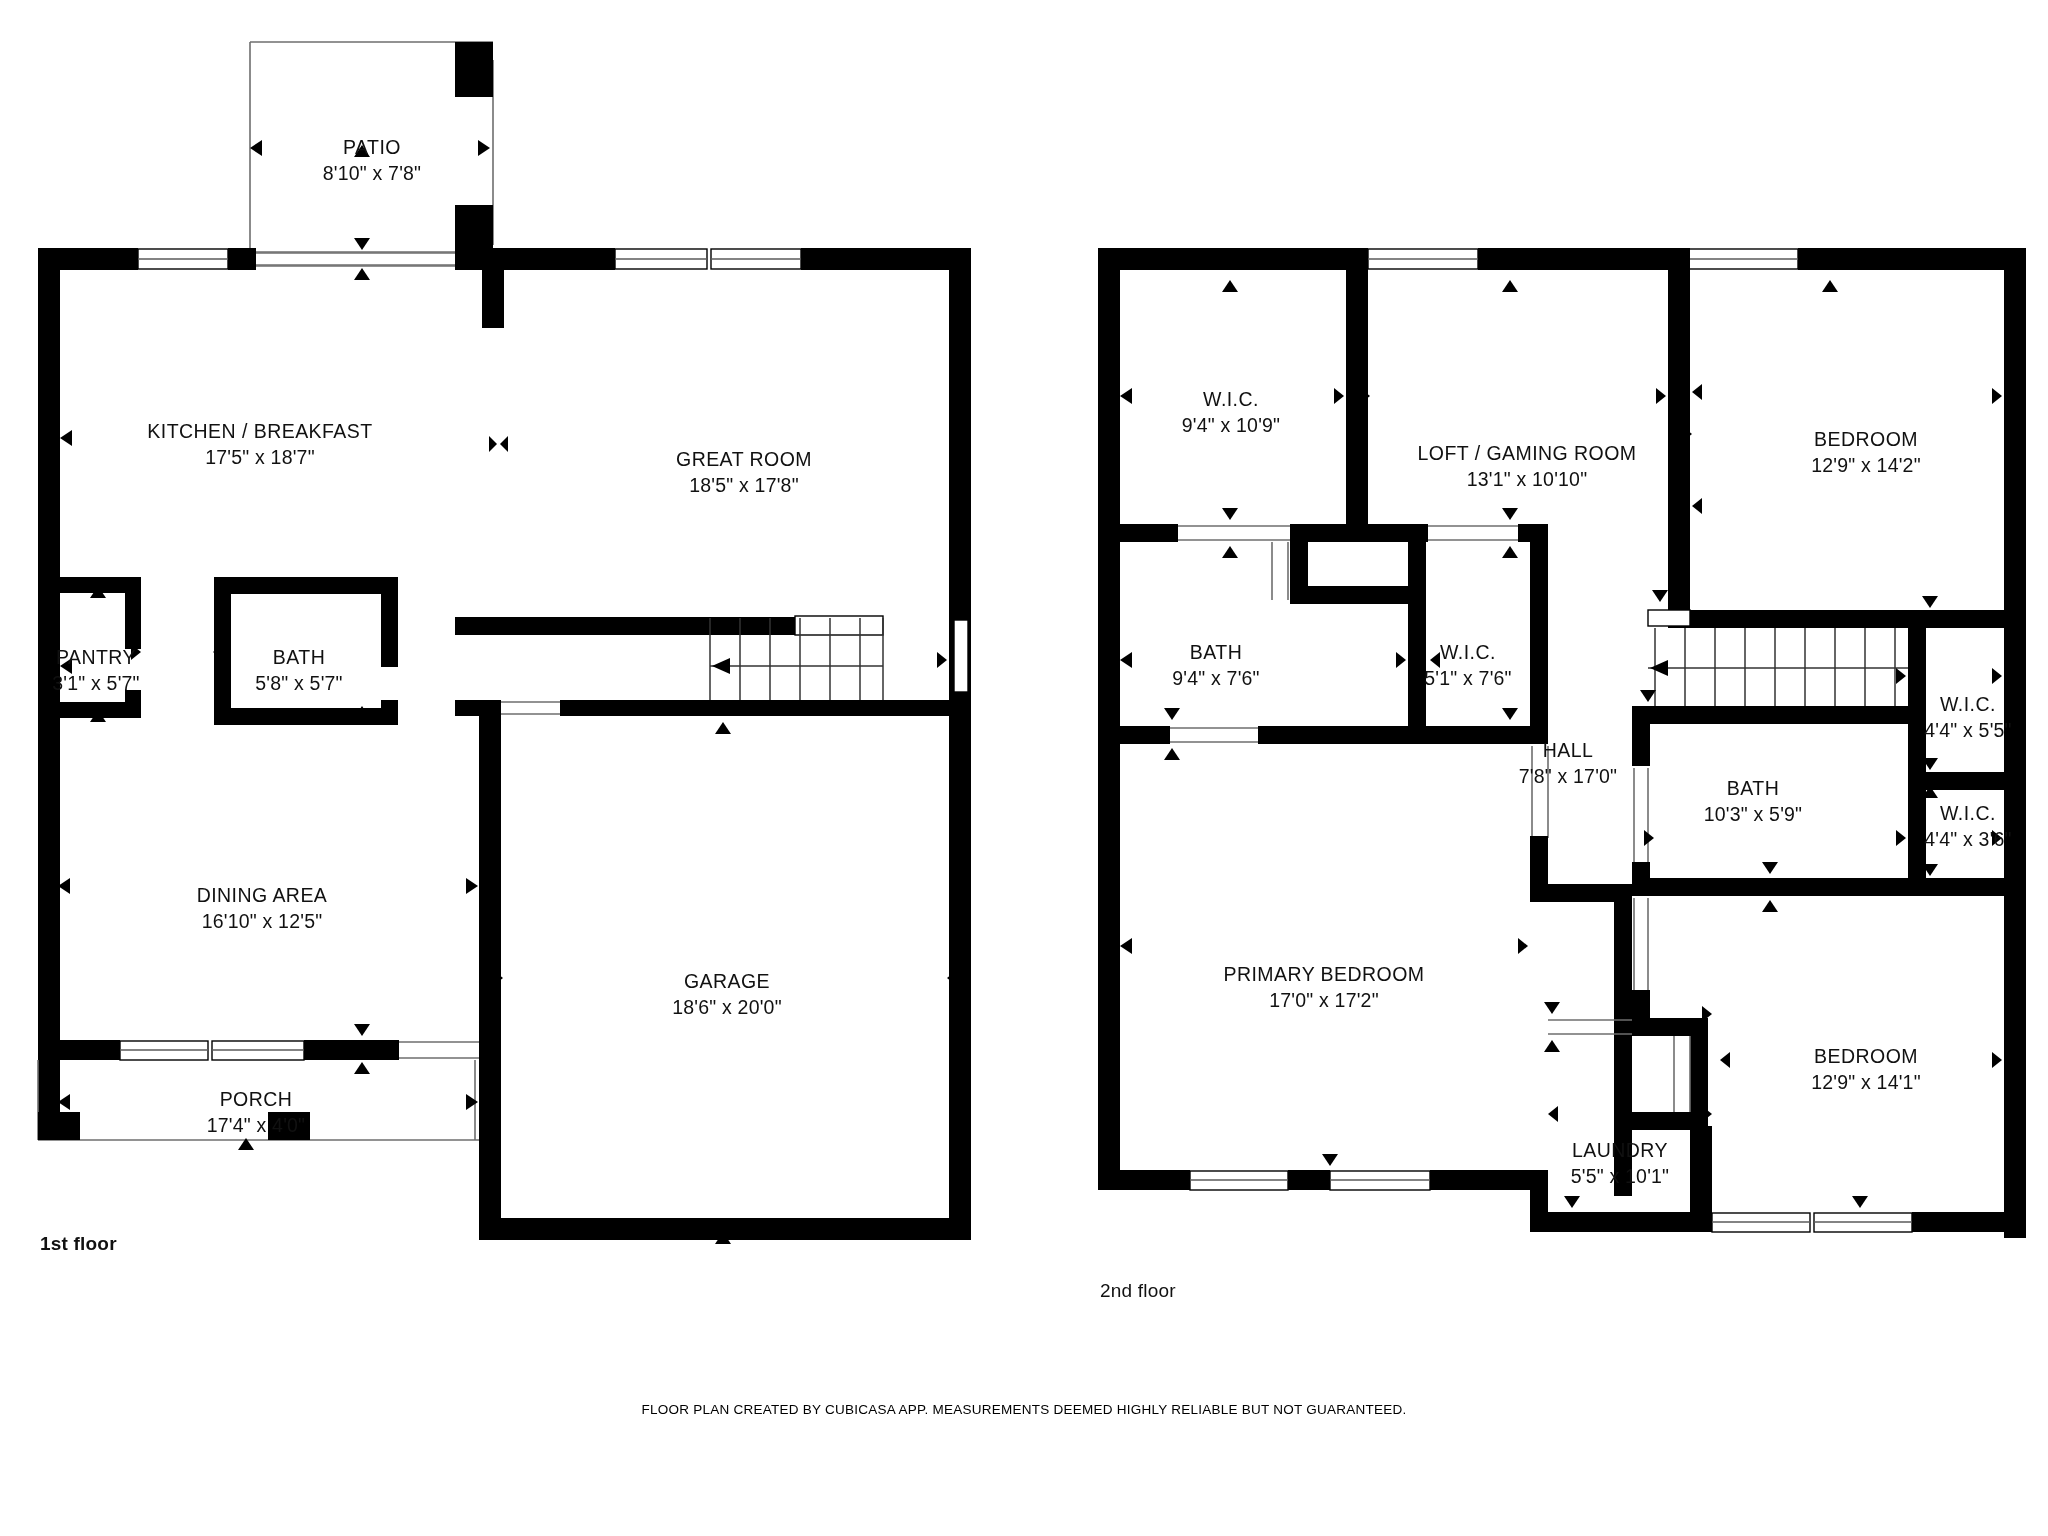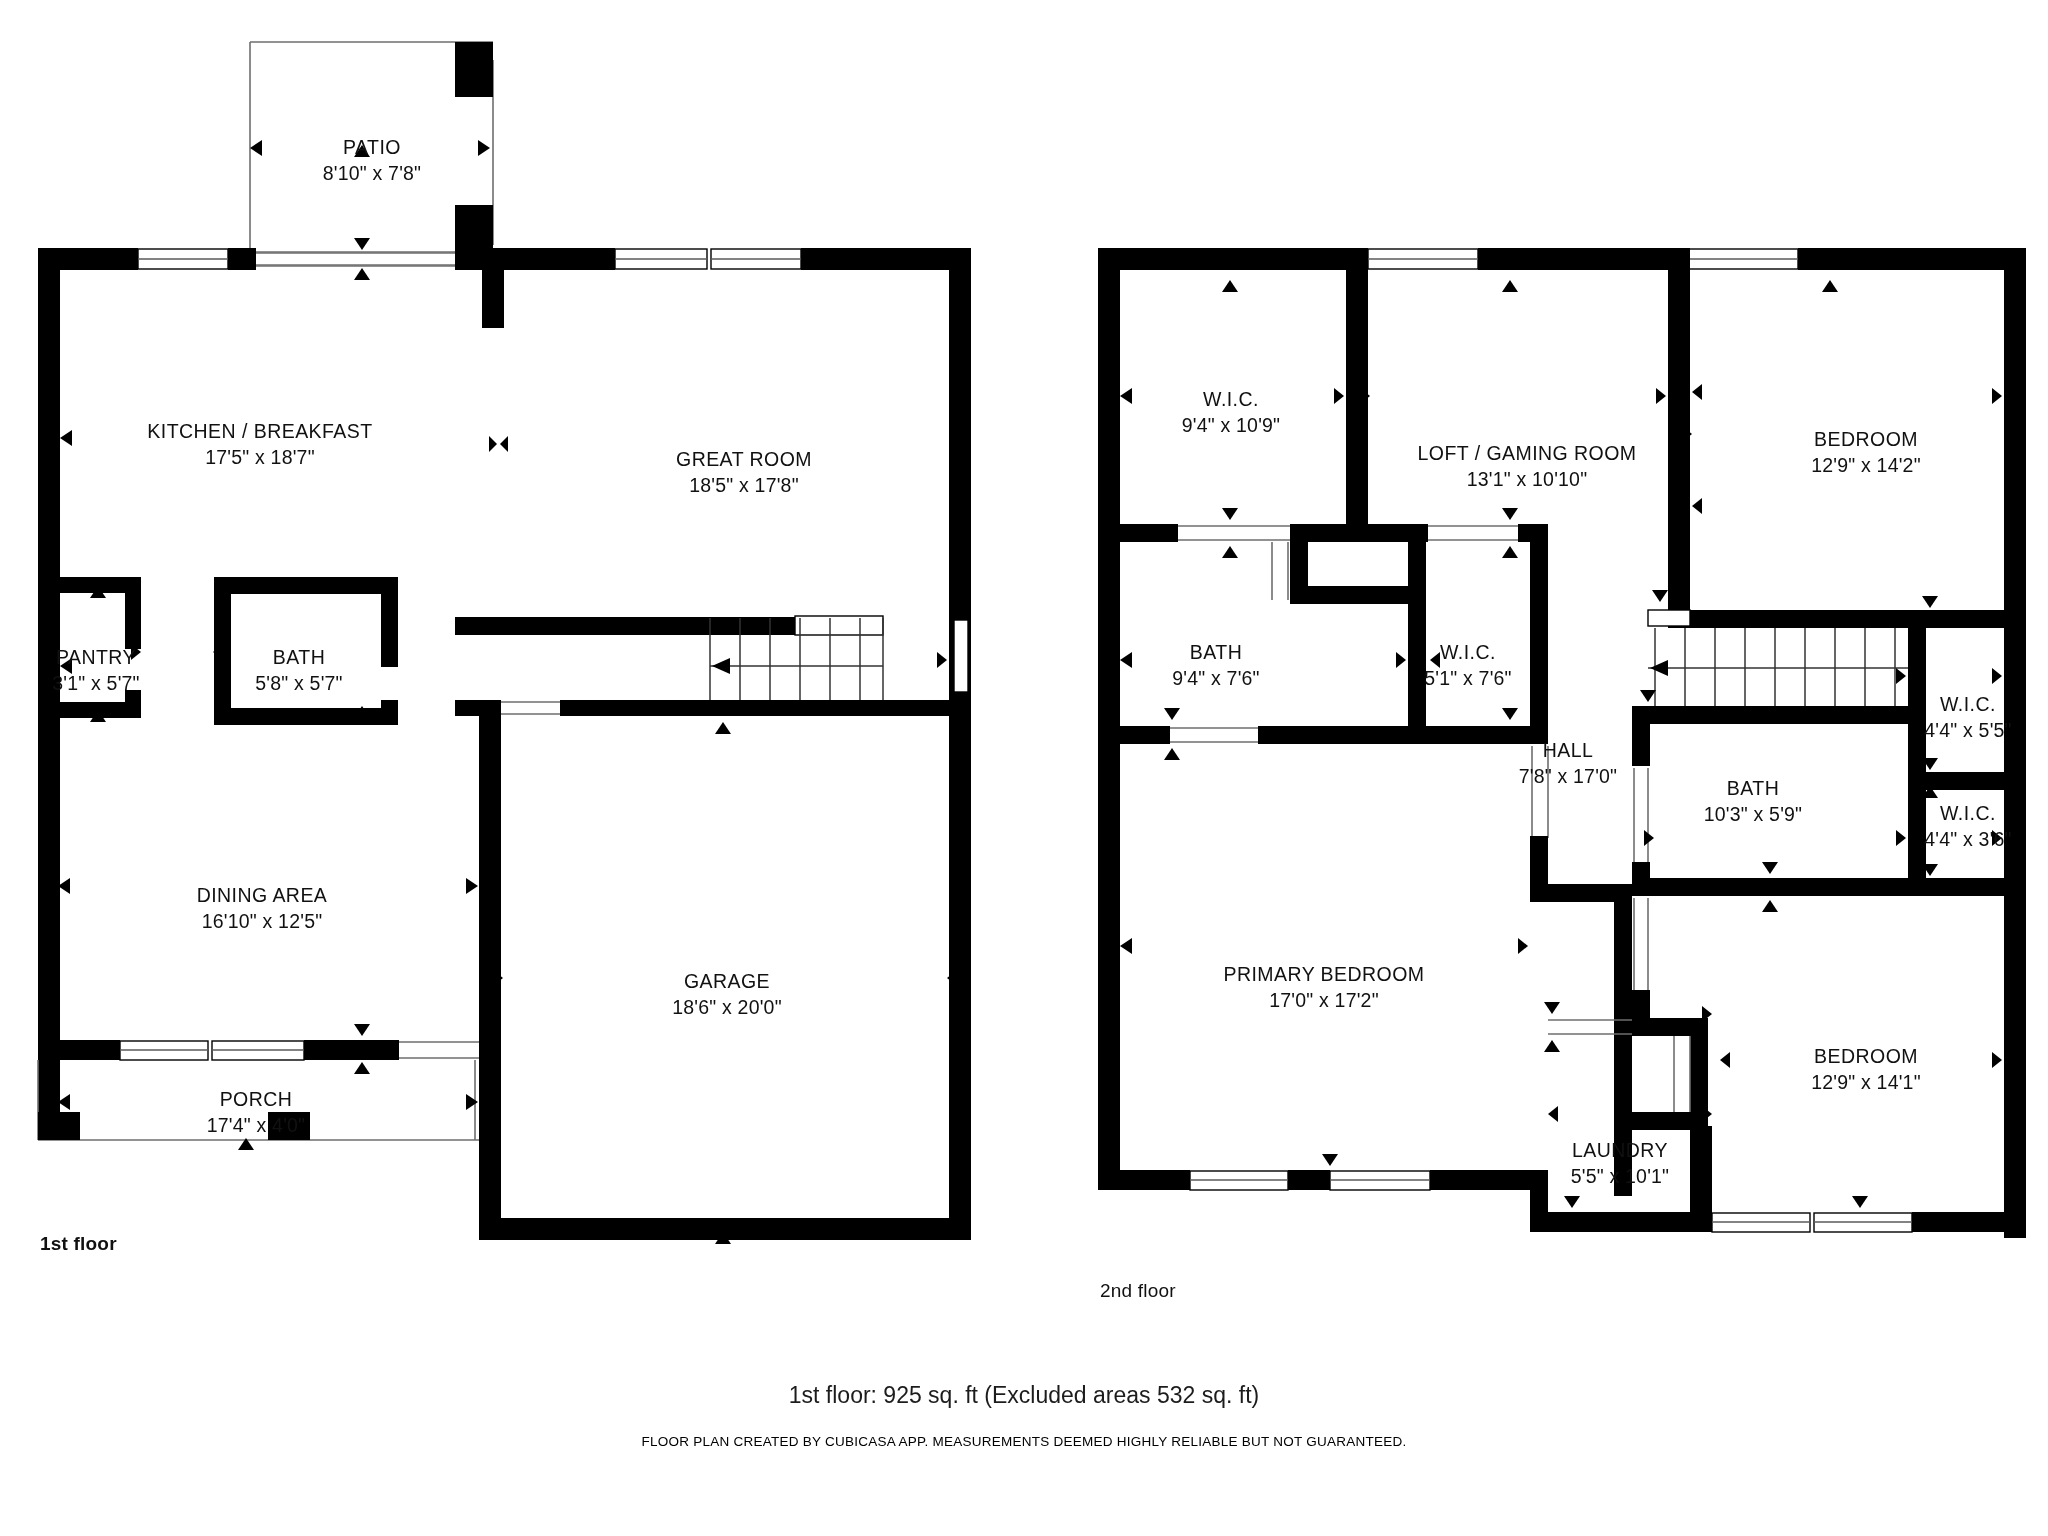--- a/index.html
+++ b/index.html
@@ -471,17 +471,16 @@
 
   <div class="room-label" style="left:1620px; top:1163px;">
     <span class="room-name">LAUNDRY</span>
     <span class="room-dims">5'5" x 10'1"</span>
   </div>
 
   <div class="floor-tag" style="left:40px; top:1233px;">1st floor</div>
   <div class="floor-tag light" style="left:1100px; top:1244px;margin-top:36px;">2nd floor</div>
 
   <div id="footer">
-    <div class="sub">1st floor: 925 sq. ft (Excluded areas 532 sq. ft)</div>
     <div class="disclaimer">FLOOR PLAN CREATED BY CUBICASA APP. MEASUREMENTS DEEMED HIGHLY RELIABLE BUT NOT GUARANTEED.</div>
   </div>
 
 </div>
 
 </body></html>

